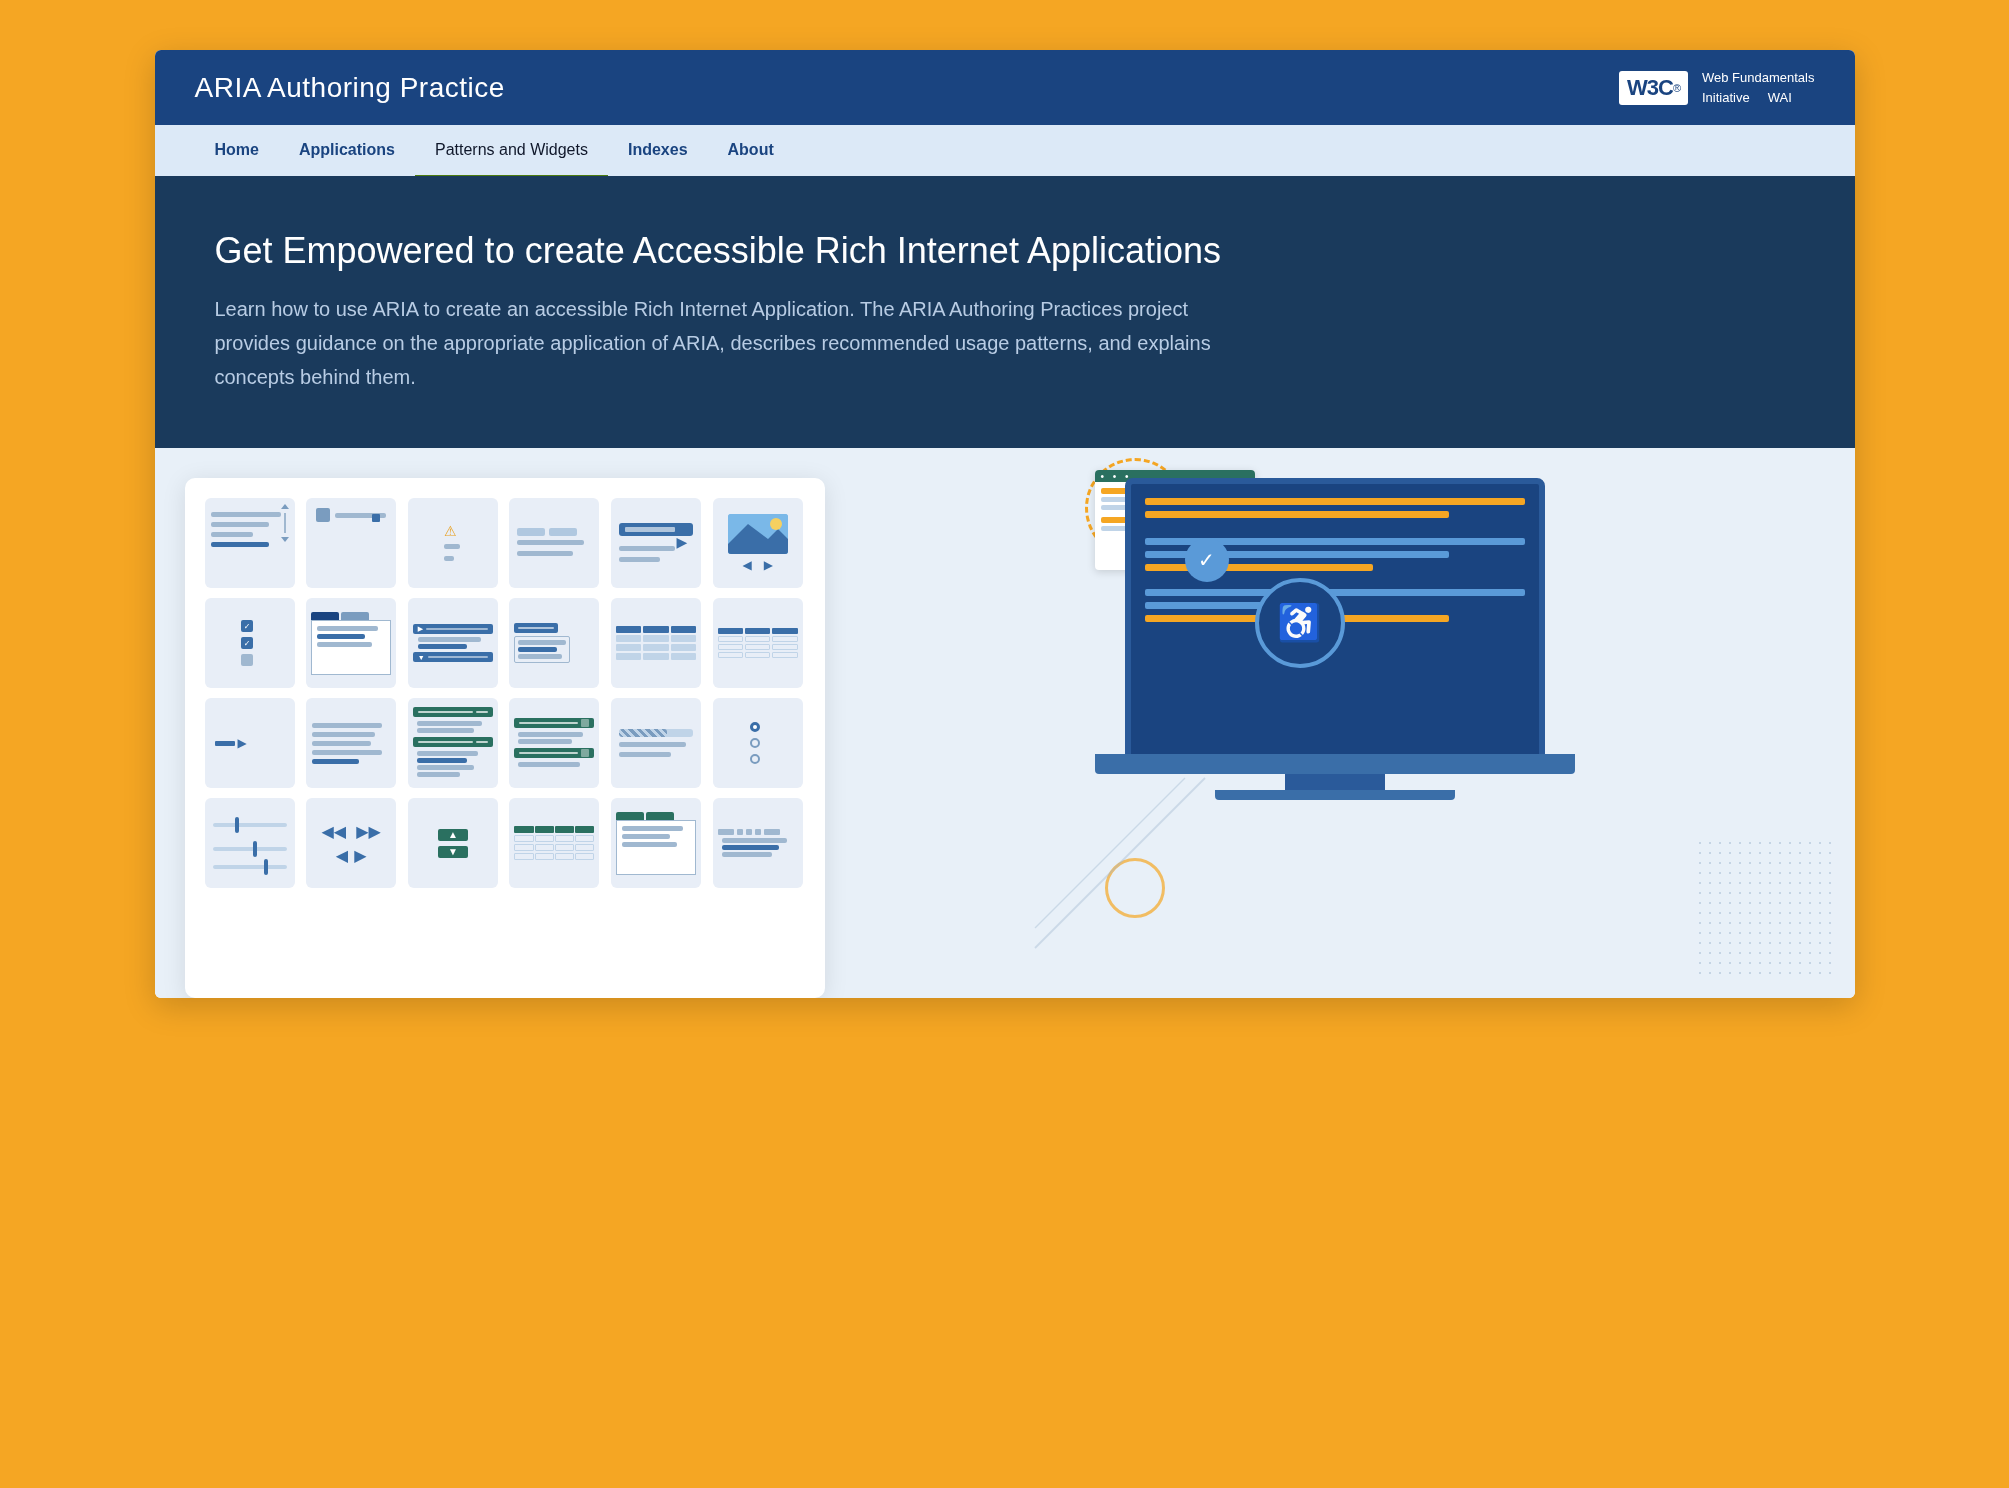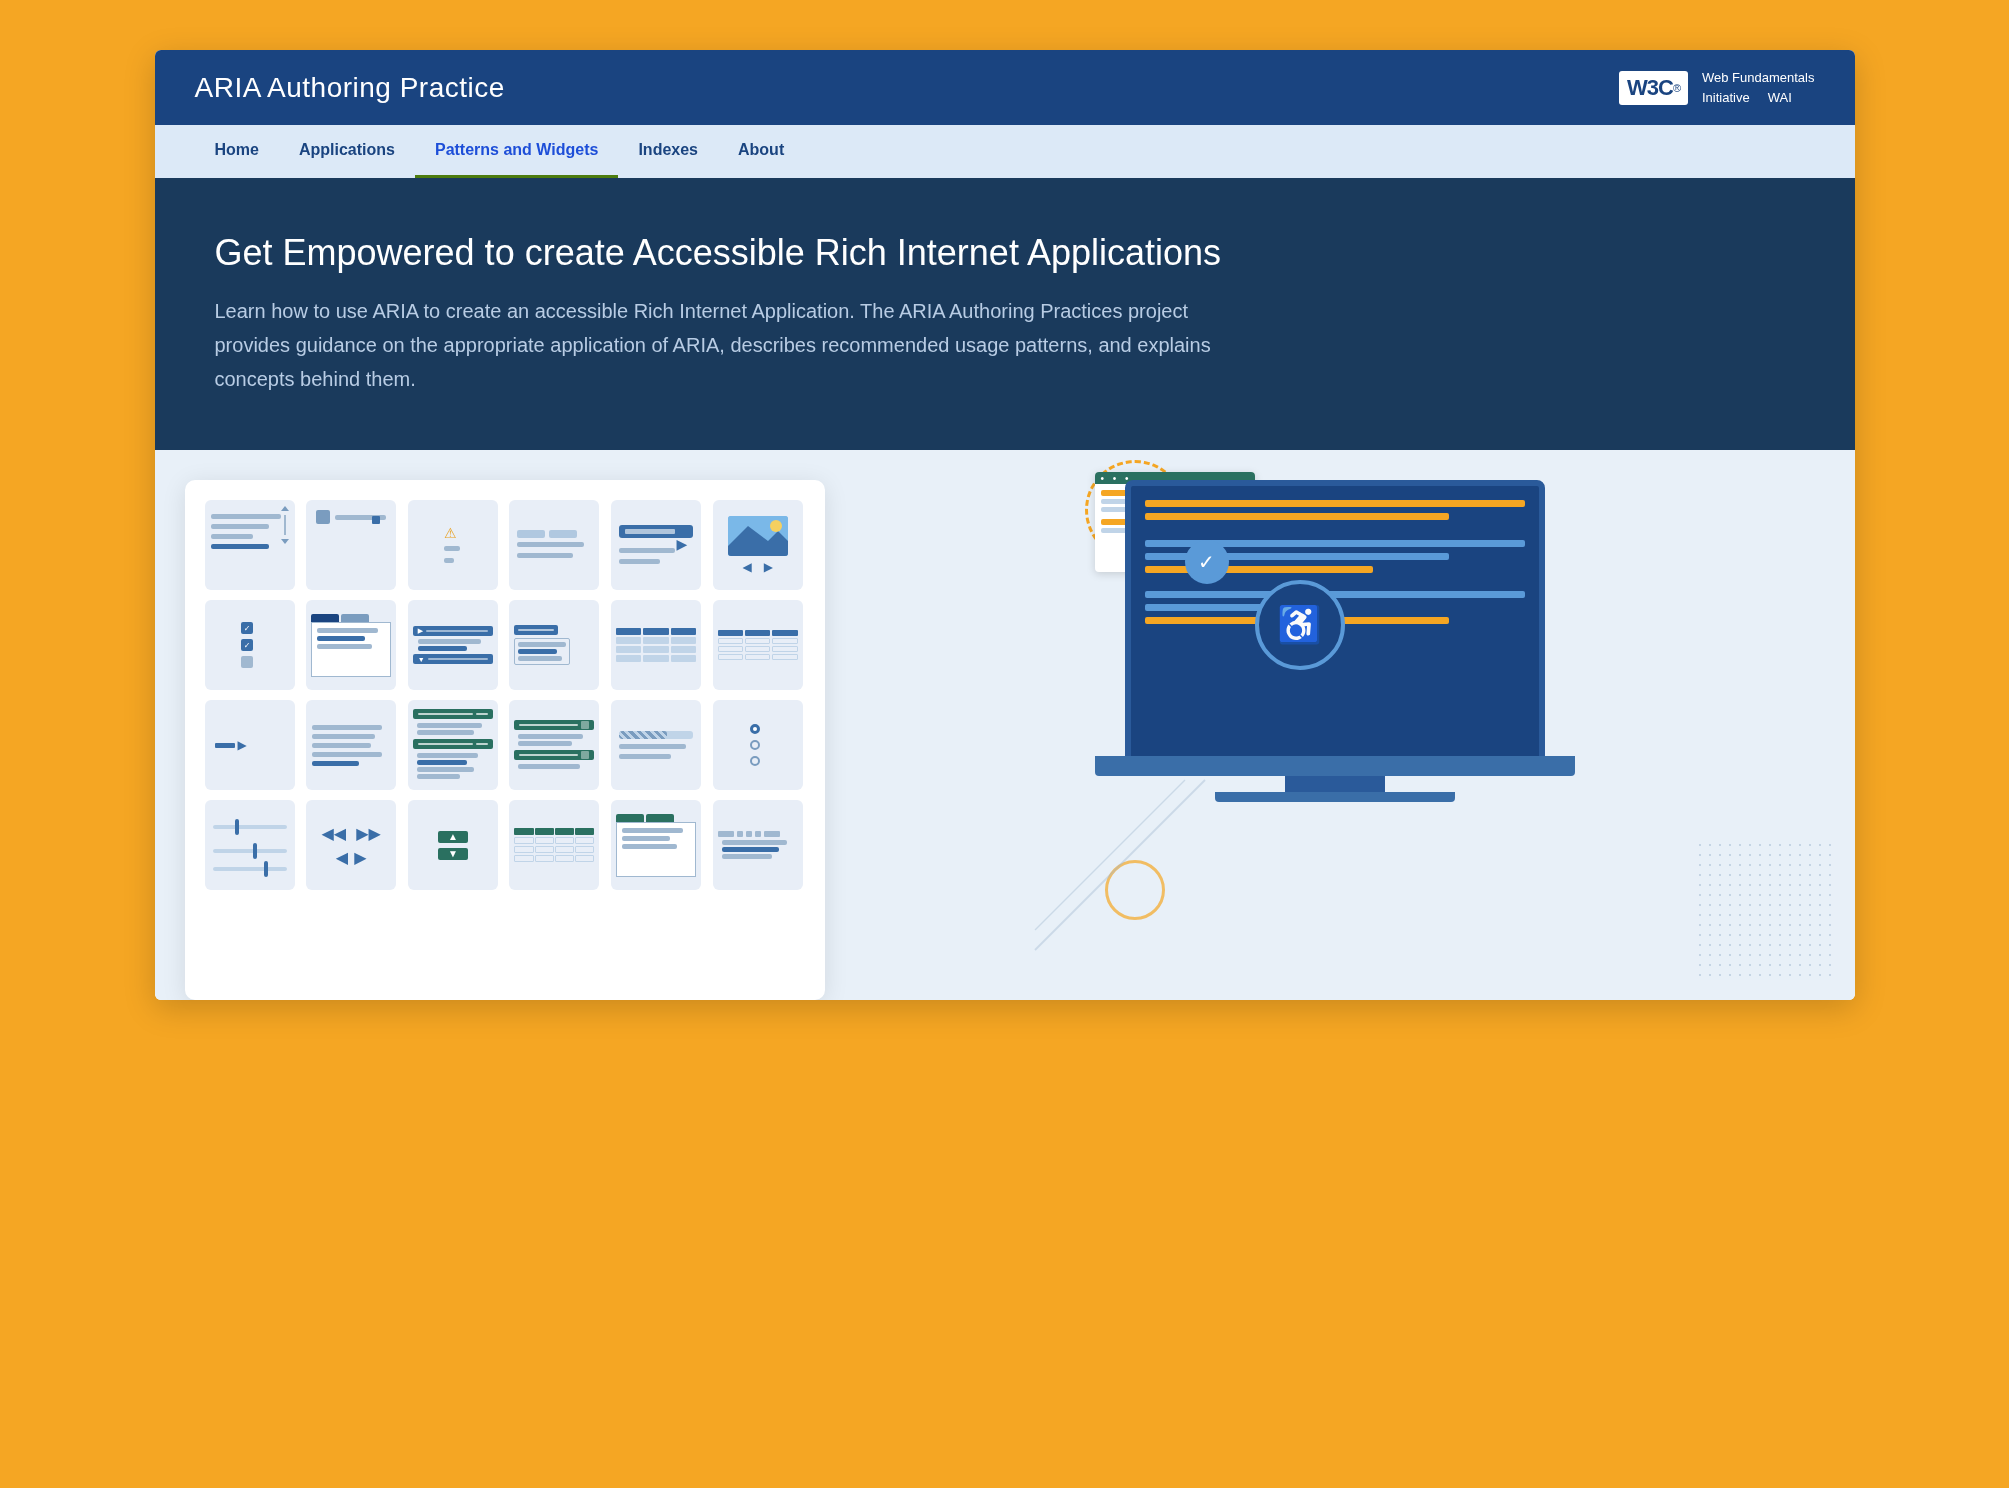--- a/index.html
+++ b/index.html
@@ -74,23 +74,23 @@
       color: #1a4480;
       font-size: 16px;
       padding: 16px 20px;
       cursor: pointer;
       text-decoration: none;
       display: block;
       white-space: nowrap;
       font-weight: bold;
     }
     .nav-item.active {
-      color: #1d4ed8;
-      font-weight: 700;
-      border-bottom: 3px solid #4d7c0f;
+      color: #0f172a;
+      font-weight: 400;
+      border-bottom: 1px solid #4d7c0f;
     }
     
     .hero {
       background: #1a3a5c;
       padding: 54px 60px 54px 60px;
       position: relative;
       overflow: hidden;
     }
     .hero-title {
       color: white;

